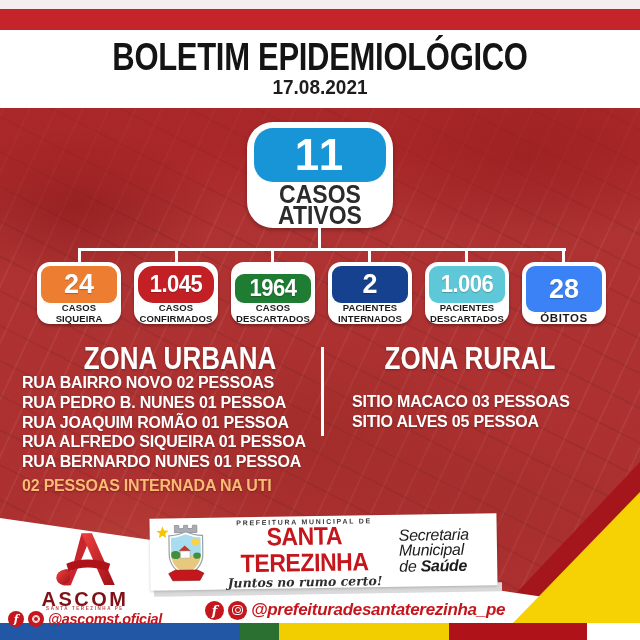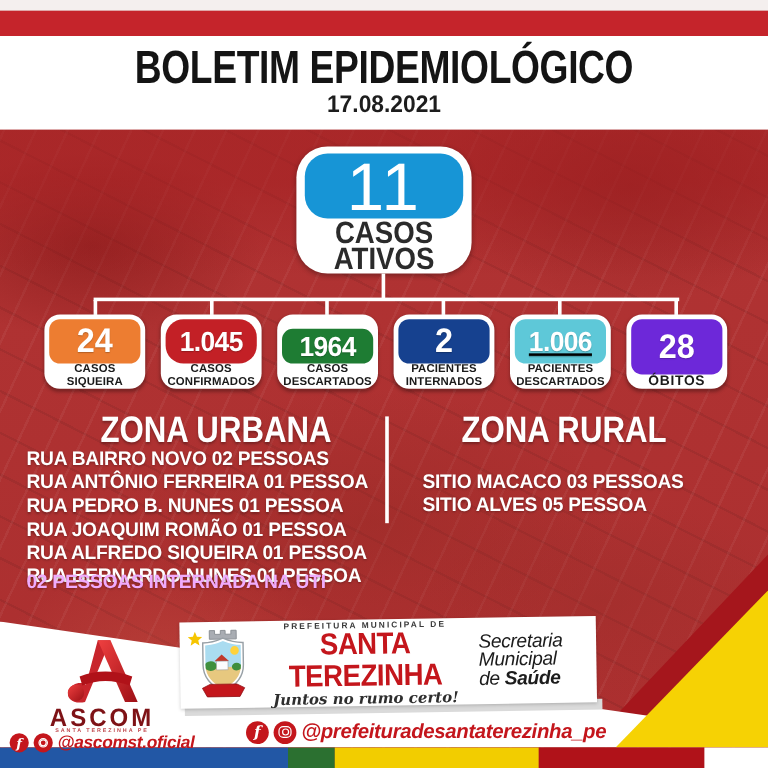--- a/index.html
+++ b/index.html
@@ -27,21 +27,21 @@
     display:flex;flex-direction:column;align-items:center;justify-content:center;}
   .title{font-size:31px;font-weight:800;color:#141414;letter-spacing:-.3px;
     transform:scaleY(1.25);line-height:34px;}
   .date{font-size:19px;font-weight:800;color:#1d1d1d;transform:scaleY(1.05);margin-top:3px;}
 
   
   .active-box{position:absolute;left:247px;top:122px;width:146px;height:106px;background:#fff;
     border-radius:26px;box-shadow:0 2px 4px rgba(0,0,0,.3);}
   .active-pill{position:absolute;left:7px;top:6px;width:132px;height:54px;border-radius:19px;
     display:flex;align-items:center;justify-content:center;}
-  .active-num{font-size:56px;font-weight:400;color:#fff;letter-spacing:2px;}
+  .active-num{font-size:44px;font-weight:700;color:#fff;letter-spacing:2px;}
   .active-labels{position:absolute;left:0;top:62px;width:100%;text-align:center;}
   .active-labels span{display:block;font-size:23px;font-weight:800;color:#2b2b2b;
     transform:scaleY(1.12);line-height:21px;}
 
   
   .conn{position:absolute;background:#fff;}
 
   
   .stat{position:absolute;top:262px;width:84px;height:62px;background:#fff;border-radius:13px;
     box-shadow:0 2px 3px rgba(0,0,0,.3);display:flex;flex-direction:column;}
@@ -55,21 +55,21 @@
   .stat-label.single span{font-size:11.5px;letter-spacing:.6px;}
 
   
   .zone-title{position:absolute;top:343px;width:240px;text-align:center;color:#fff;
     font-size:26px;font-weight:800;transform:scaleY(1.18);text-shadow:0 1px 2px rgba(0,0,0,.3);}
   .divider{position:absolute;left:321px;top:347px;width:3px;height:89px;background:#fff;}
   .zone-list{position:absolute;color:#fff;font-size:16px;font-weight:800;line-height:19.3px;
     text-shadow:0 1px 2px rgba(0,0,0,.3);transform:scaleY(1.02);transform-origin:left top;
     letter-spacing:-.2px;}
   .zone-list span{display:block;}
-  .uti{position:absolute;left:22px;top:477px;color:#f0abfc;font-size:16px;font-weight:800;
+  .uti{position:absolute;left:22px;top:477px;color:#fdba74;font-size:16px;font-weight:800;
     letter-spacing:-.2px;text-shadow:0 1px 2px rgba(0,0,0,.3);}
 
   
   .red-stripe{position:absolute;inset:0;background:#a5161c;
     clip-path:polygon(640px 462px,640px 623px,488px 623px);}
   .white-band{position:absolute;inset:0;background:#fff;
     clip-path:polygon(0 518px,640px 611px,640px 623px,0 623px);}
   .yellow-tri{position:absolute;inset:0;background:#f6d204;
     clip-path:polygon(640px 492px,640px 623px,513px 623px);}
   .strip{position:absolute;left:0;top:623px;width:640px;height:17px;display:flex;}
@@ -175,45 +175,44 @@
   <div class="stat" style="left:328px">
     <div class="stat-pill" style="background-color: rgb(22, 65, 143);">
       <span class="stat-num">2</span>
       </div>
     <div class="stat-label">
       <span>PACIENTES</span>
       <span>INTERNADOS</span>
       </div>
   </div>
   <div class="stat" style="left:425px">
-    <div class="stat-pill" style="background-color: rgb(94, 200, 216); text-decoration: underline;">
+    <div class="stat-pill" style="background-color: rgb(94, 200, 216);">
       <span class="stat-num long">1.006</span>
       </div>
     <div class="stat-label">
       <span>PACIENTES</span>
       <span>DESCARTADOS</span>
       </div>
   </div>
   <div class="stat" style="left:522px">
-    <div class="stat-pill" style="background-color: #6d28d9; justify-content: center;">
+    <div class="stat-pill" style="background-color: #3b82f6; justify-content: center;">
       <span class="stat-num">28</span>
       </div>
     <div class="stat-label single">
       <span>ÓBITOS</span>
       <span></span>
       </div>
   </div>
 
   <div class="zone-title" style="left:60px">ZONA URBANA</div>
   <div class="zone-title" style="left:350px">ZONA RURAL</div>
   <div class="divider"></div>
 
   <div class="zone-list" style="left:22px;top:373px">
     <span>RUA BAIRRO NOVO 02 PESSOAS</span>
-    <span>RUA ANTÔNIO FERREIRA 01 PESSOA</span>
     <span>RUA PEDRO B. NUNES 01 PESSOA</span>
     <span>RUA JOAQUIM ROMÃO 01 PESSOA</span>
     <span>RUA ALFREDO SIQUEIRA 01 PESSOA</span>
     <span>RUA BERNARDO NUNES 01 PESSOA</span>
   </div>
 
   <div class="zone-list" style="left:352px;top:392px">
     <span>SITIO MACACO 03 PESSOAS</span>
     <span>SITIO ALVES 05 PESSOA</span>
   </div>

